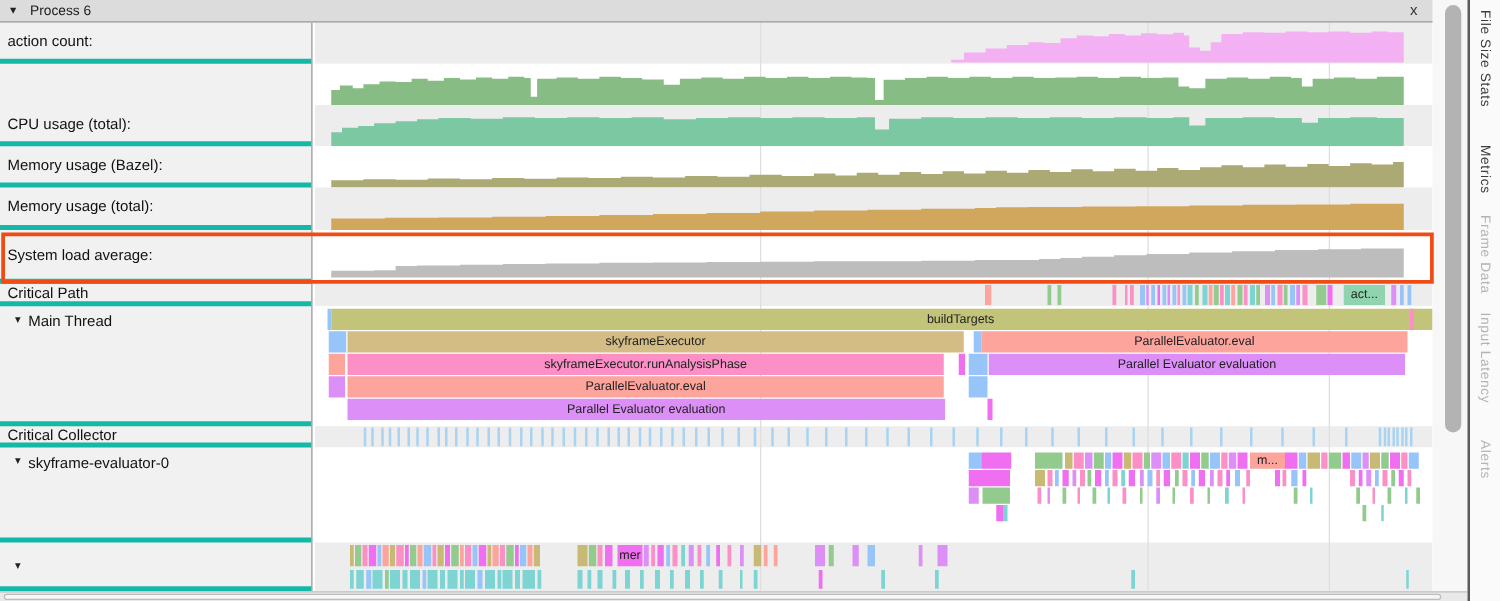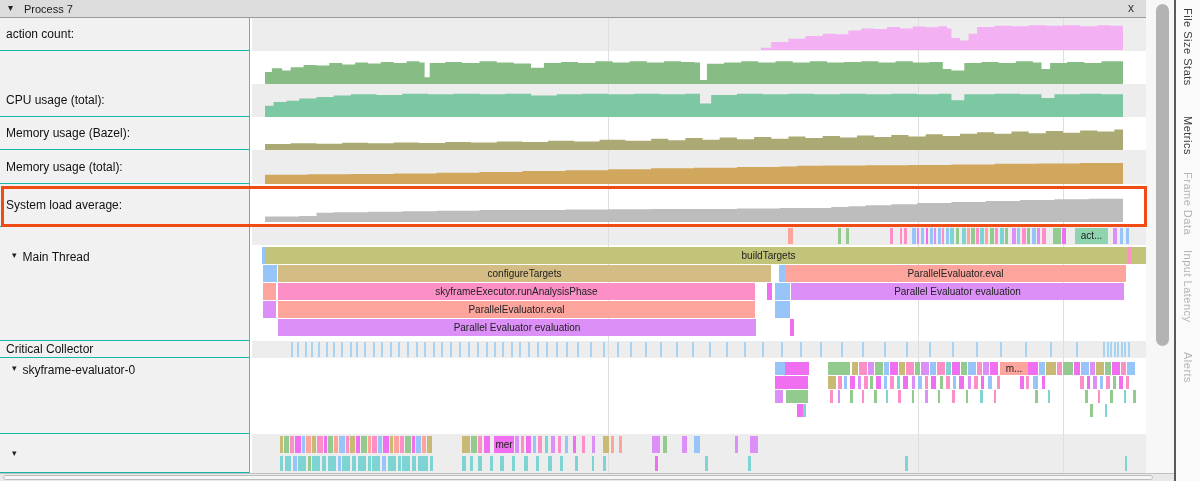--- a/index.html
+++ b/index.html
@@ -5,21 +5,21 @@
   html,body{margin:0;padding:0;background:#fff;}
   .app{position:relative;width:1200px;height:481px;overflow:hidden;background:#fff;
        font-family:"Liberation Sans",sans-serif;-webkit-font-smoothing:antialiased;}
   .header{position:absolute;left:0;top:0;width:1146px;height:18px;background:#dcdcdc;
           border-bottom:1px solid #9a9a9a;box-sizing:border-box;z-index:40;}
   .header .tri{position:absolute;left:8px;top:2px;font-size:10px;color:#222;cursor:pointer;}
   .header .title{position:absolute;left:24px;top:3px;font-size:11px;color:#1a1a1a;}
   .header .close{position:absolute;right:12px;top:1px;font-size:12px;color:#333;cursor:pointer;}
   .left-panel{position:absolute;left:0;top:18px;width:250px;height:455px;background:#f1f1f1;
               border-right:1px solid #9a9a9a;box-sizing:border-box;z-index:10;}
-  .lrow{position:absolute;left:0;width:100%;box-sizing:border-box;border-bottom:1px solid #14b8a6;
+  .lrow{position:absolute;left:0;width:100%;box-sizing:border-box;border-bottom:4px solid #14b8a6;
         display:flex;align-items:center;font-size:12px;color:#111;padding-left:6px;overflow:hidden;}
   .lrow.vtop{align-items:flex-start;padding-top:5px;}
   .lrow .rtri{font-size:9px;color:#222;margin-right:6px;margin-left:6px;}
   .chart-area{position:absolute;left:252px;top:18px;width:894px;height:455px;background:#fff;overflow:hidden;z-index:5;}
   .stripe{position:absolute;left:0;width:894px;}
   .gridline{position:absolute;top:0;width:1px;height:455px;background:#dedede;}
   .counter-svg{position:absolute;left:0;}
   .seg{position:absolute;overflow:hidden;text-align:center;font-size:10px;color:#222;white-space:nowrap;}
   .highlight{position:absolute;left:1px;top:186px;width:1146px;height:41px;border:3px solid #f04a15;
              box-sizing:border-box;z-index:50;pointer-events:none;}
@@ -35,39 +35,42 @@
         white-space:nowrap;cursor:pointer;}
   .vtab.active{color:#3c3c3c;}
   .vtab.inactive{color:#b4b4b4;}
 </style>
 </head>
 <body>
 
 <div class="app">
   <div class="header">
     <span class="tri">▾</span>
-    <span class="title">Process 7</span>
+    <span class="title">Process 6</span>
     <span class="close">x</span>
   </div>
 
   <div class="left-panel" id="left-panel">
       <div class="lrow" style="top: 0px; height: 33px;">
         <span>action count:</span>
       </div>
       <div class="lrow" style="top: 66px; height: 33px;">
         <span>CPU usage (total):</span>
       </div>
       <div class="lrow" style="top: 99px; height: 33px;">
         <span>Memory usage (Bazel):</span>
       </div>
       <div class="lrow" style="top: 132px; height: 34px;">
         <span>Memory usage (total):</span>
       </div>
       <div class="lrow" style="top: 166px; height: 43px;">
         <span>System load average:</span>
+      </div>
+      <div class="lrow" style="top: 209px; height: 18px;">
+        <span>Critical Path</span>
       </div>
       <div class="lrow vtop" style="top: 227px; height: 96px;">
         <span class="rtri">▾</span>
         <span>Main Thread</span>
       </div>
       <div class="lrow" style="top: 323px; height: 17px;">
         <span>Critical Collector</span>
       </div>
       <div class="lrow vtop" style="top: 340px; height: 76px;">
         <span class="rtri">▾</span>
@@ -147,21 +150,21 @@
       <div class="seg" style="left: 801px; top: 210px; width: 8px; height: 16px; background: rgb(147, 203, 142); line-height: 16px;"></div>
       <div class="seg" style="left: 810px; top: 210px; width: 4px; height: 16px; background: rgb(240, 110, 240); line-height: 16px;"></div>
       <div class="seg" style="left: 861px; top: 210px; width: 4px; height: 16px; background: rgb(221, 143, 248); line-height: 16px;"></div>
       <div class="seg" style="left: 868px; top: 210px; width: 3px; height: 16px; background: rgb(151, 196, 249); line-height: 16px;"></div>
       <div class="seg" style="left: 874px; top: 210px; width: 3px; height: 16px; background: rgb(151, 196, 249); line-height: 16px;"></div>
       <div class="seg" style="left: 823px; top: 210px; width: 33px; height: 16px; background: rgb(143, 212, 174); line-height: 16px;">act...</div>
       <div class="seg" style="left: 10px; top: 229px; width: 3px; height: 17px; background: rgb(151, 196, 249); line-height: 17px;"></div>
       <div class="seg" style="left: 13px; top: 229px; width: 1007px; height: 17px; background: rgb(194, 196, 121); line-height: 17px;">buildTargets</div>
       <div class="seg" style="left: 876px; top: 229px; width: 3px; height: 17px; background: rgb(251, 143, 198); line-height: 17px;"></div>
       <div class="seg" style="left: 11px; top: 247px; width: 14px; height: 17px; background: rgb(151, 196, 249); line-height: 17px;"></div>
-      <div class="seg" style="left: 26px; top: 247px; width: 493px; height: 17px; background: rgb(212, 189, 133); line-height: 17px;">configureTargets</div>
+      <div class="seg" style="left: 26px; top: 247px; width: 493px; height: 17px; background: rgb(212, 189, 133); line-height: 17px;">skyframeExecutor</div>
       <div class="seg" style="left: 527px; top: 247px; width: 6px; height: 17px; background: rgb(151, 196, 249); line-height: 17px;"></div>
       <div class="seg" style="left: 533px; top: 247px; width: 341px; height: 17px; background: rgb(253, 164, 157); line-height: 17px;">ParallelEvaluator.eval</div>
       <div class="seg" style="left: 11px; top: 265px; width: 13px; height: 17px; background: rgb(253, 164, 157); line-height: 17px;"></div>
       <div class="seg" style="left: 26px; top: 265px; width: 477px; height: 17px; background: rgb(251, 143, 198); line-height: 17px;">skyframeExecutor.runAnalysisPhase</div>
       <div class="seg" style="left: 515px; top: 265px; width: 5px; height: 17px; background: rgb(240, 110, 240); line-height: 17px;"></div>
       <div class="seg" style="left: 523px; top: 265px; width: 15px; height: 17px; background: rgb(151, 196, 249); line-height: 17px;"></div>
       <div class="seg" style="left: 539px; top: 265px; width: 333px; height: 17px; background: rgb(221, 143, 248); line-height: 17px;">Parallel Evaluator evaluation</div>
       <div class="seg" style="left: 11px; top: 283px; width: 13px; height: 17px; background: rgb(221, 143, 248); line-height: 17px;"></div>
       <div class="seg" style="left: 26px; top: 283px; width: 477px; height: 17px; background: rgb(253, 164, 157); line-height: 17px;">ParallelEvaluator.eval</div>
       <div class="seg" style="left: 523px; top: 283px; width: 15px; height: 17px; background: rgb(151, 196, 249); line-height: 17px;"></div>

